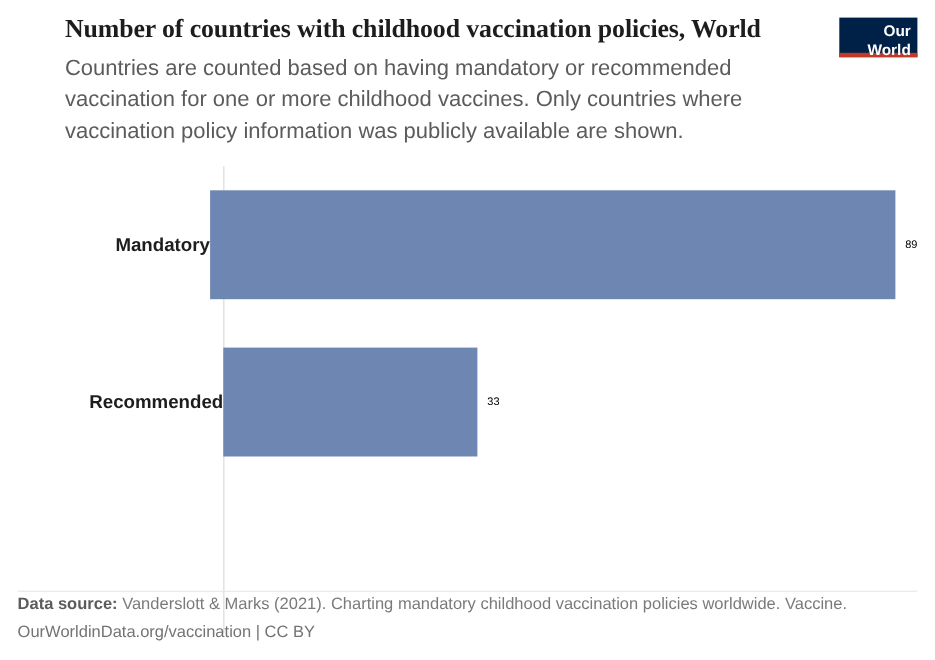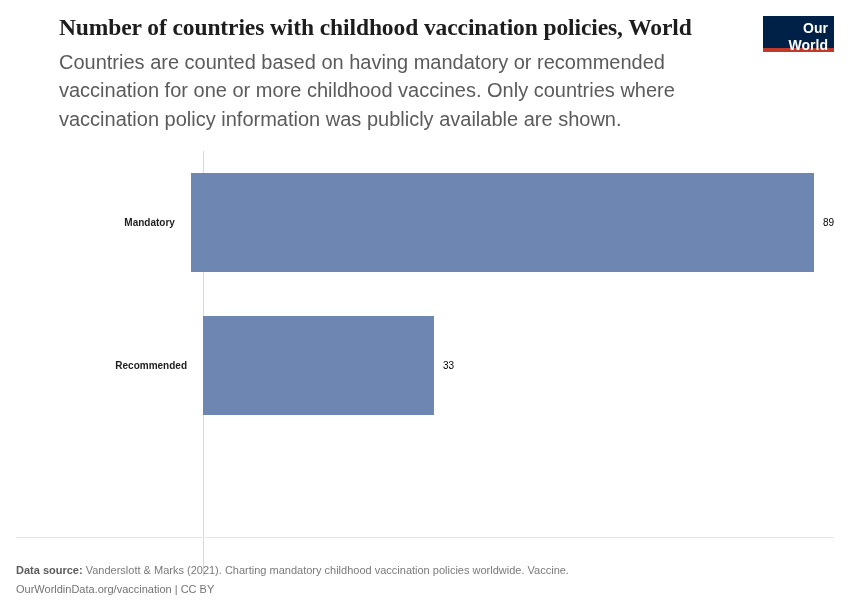--- a/index.html
+++ b/index.html
@@ -99,23 +99,22 @@
   }
   .row {
     position: relative;
     height: 143px;
     display: flex;
     align-items: center;
   }
   .row-label {
     width: 187px;
     box-sizing: border-box;
-    padding-right: 16px;
     text-align: right;
-    font-size: 10px;
+    font-size: 17px;
     font-weight: bold;
     color: #1d1d1d;
     white-space: nowrap;
   }
   .bar-area {
     position: relative;
     flex: 1;
     height: 100%;
     display: flex;
     align-items: center;
@@ -128,23 +127,23 @@
     font-size: 10px;
     color: #000000;
     margin-left: 9px;
     white-space: nowrap;
   }
 
   
   .footer {
     position: absolute;
     left: 16px;
-    bottom: 2px;
-    width: 818px;
-    font-size: 11px;
+    bottom: 12px;
+    width: 818px;
+    font-size: 15px;
     color: #7a7a7a;
     line-height: 1.65;
   }
   .footer .src-label {
     font-weight: bold;
     color: #5b5b5b;
   }
   .footer .line2 {
     margin-top: 1px;
   }

